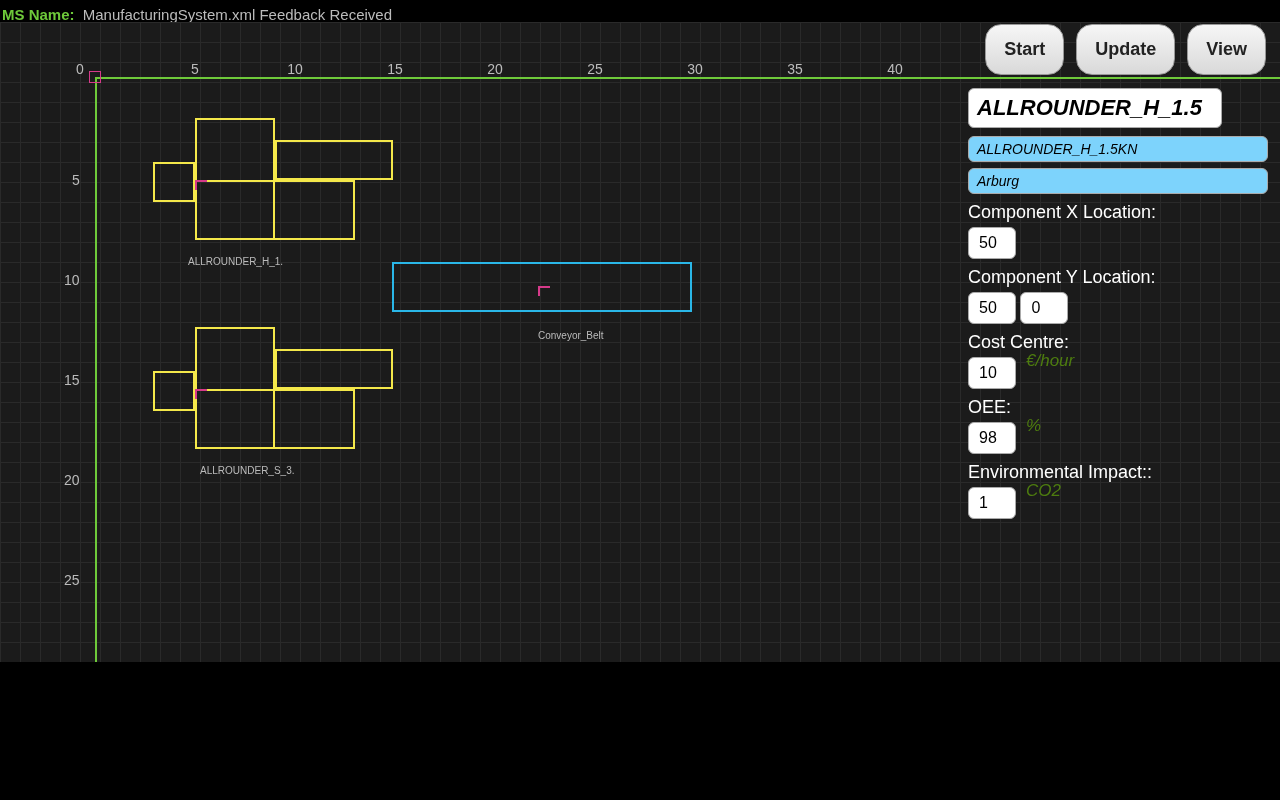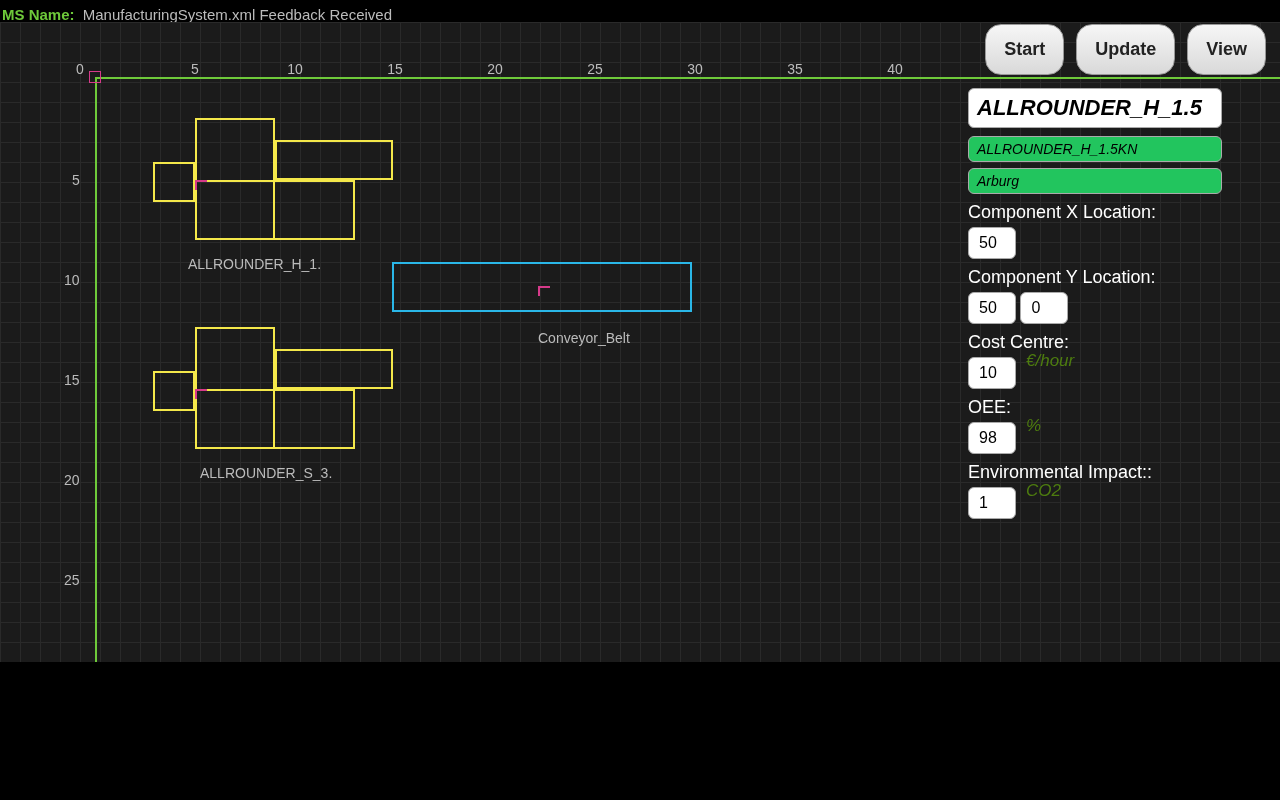--- a/index.html
+++ b/index.html
@@ -57,21 +57,21 @@
   top: 49px;
   left: 89px;
   width: 12px; height: 12px;
   border: 1px solid #d63a8a;
 }
 .ruler-x { position: absolute; top: 39px; color: #bbb; font-size: 14px; transform: translateX(-50%); }
 .ruler-y { position: absolute; left: 72px; color: #bbb; font-size: 14px; transform: translateY(-50%); }
 
 .shape { position: absolute; border: 2px solid #f4e84a; }
 .shape-cyan { border-color: #2ab7e8; }
-.shape-label { position: absolute; color: #bbb; font-size: 14px; }
+.shape-label { position: absolute; color: #bbb; font-size: 10px; }
 
 .pink-angle {
   position: absolute;
   width: 12px; height: 10px;
   border-top: 2px solid #d63a8a;
   border-left: 2px solid #d63a8a;
 }
 
 .toolbar {
   position: absolute;
@@ -107,29 +107,29 @@
   font-size: 22px;
   padding: 6px 8px;
   border-radius: 6px;
   border: 1px solid #aaa;
   white-space: nowrap;
   overflow: hidden;
   margin-bottom: 8px;
   width: 254px;
 }
 .panel .small-name {
-  background: #22c55e;
+  background: #7dd3fc;
   color: #000;
   font-style: italic;
   font-size: 14px;
   padding: 4px 8px;
   border-radius: 6px;
   border: 1px solid #aaa;
   margin-bottom: 6px;
-  width: 254px;
+  width: 300px;
   overflow: hidden;
   white-space: nowrap;
 }
 .panel label {
   display: block;
   font-size: 18px;
   margin-top: 8px;
   margin-bottom: 4px;
   color: #fff;
 }

